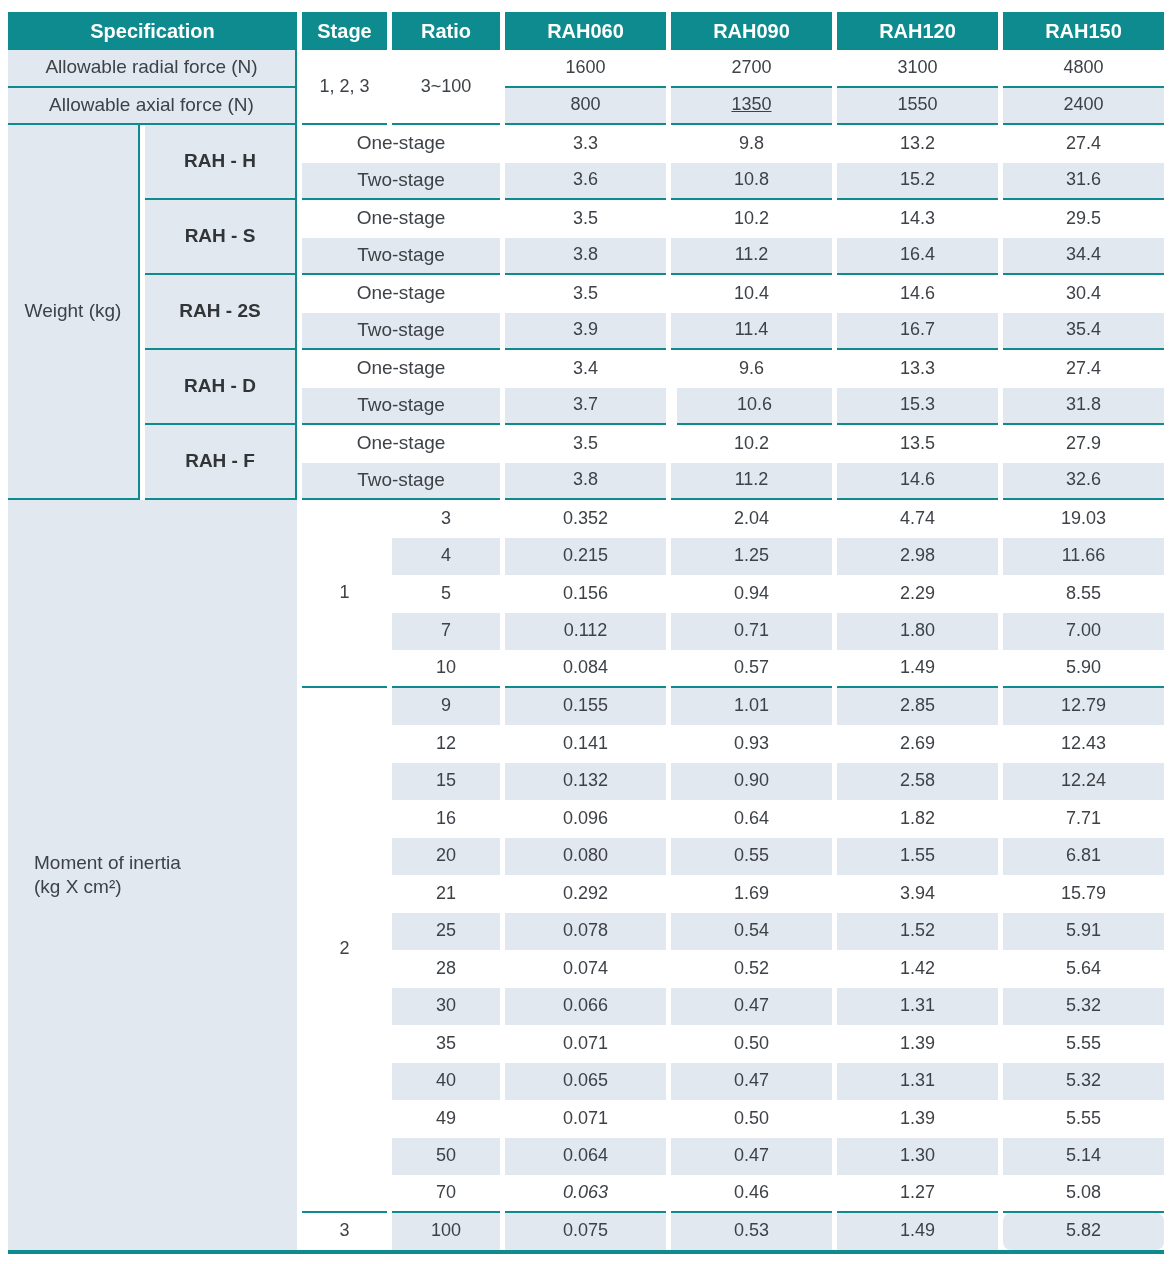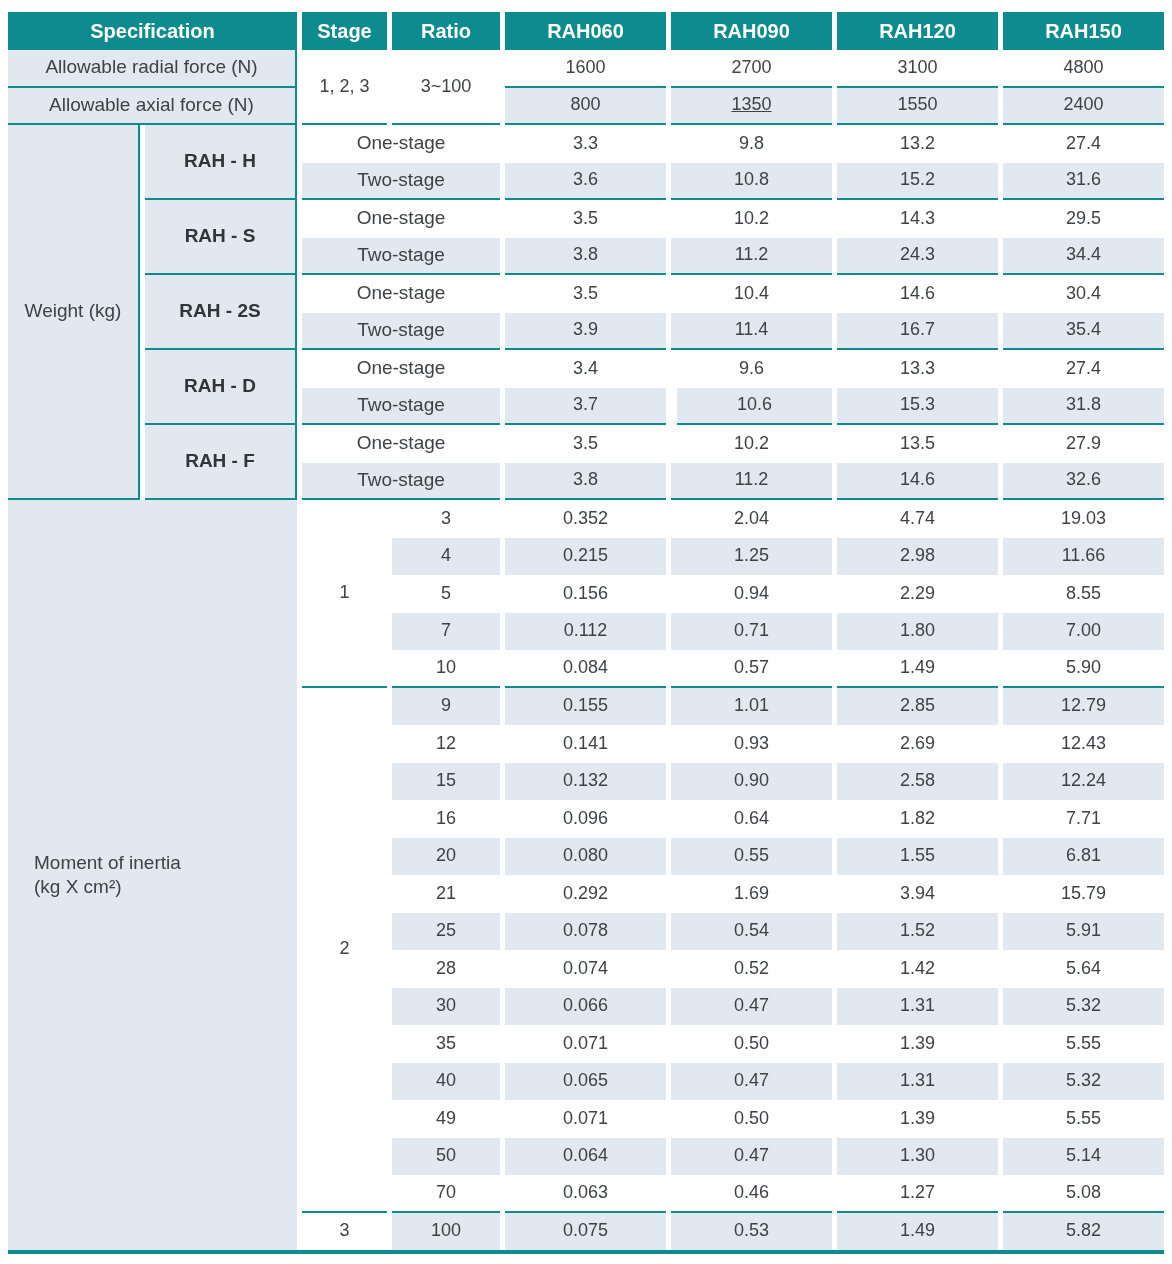--- a/index.html
+++ b/index.html
@@ -118,21 +118,21 @@
       <div class="c gray bb" style="grid-area: 5 / 5;">3.6</div>
       <div class="c gray bb" style="grid-area: 5 / 6;">10.8</div>
       <div class="c gray bb" style="grid-area: 5 / 7;">15.2</div>
       <div class="c gray bb" style="grid-area: 5 / 8;">31.6</div>
       <div class="c" style="grid-area: 6 / 5;">3.5</div>
       <div class="c" style="grid-area: 6 / 6;">10.2</div>
       <div class="c" style="grid-area: 6 / 7;">14.3</div>
       <div class="c" style="grid-area: 6 / 8;">29.5</div>
       <div class="c gray bb" style="grid-area: 7 / 5;">3.8</div>
       <div class="c gray bb" style="grid-area: 7 / 6;">11.2</div>
-      <div class="c gray bb" style="grid-area: 7 / 7;">24.3</div>
+      <div class="c gray bb" style="grid-area: 7 / 7;">16.4</div>
       <div class="c gray bb" style="grid-area: 7 / 8;">34.4</div>
       <div class="c" style="grid-area: 8 / 5;">3.5</div>
       <div class="c" style="grid-area: 8 / 6;">10.4</div>
       <div class="c" style="grid-area: 8 / 7;">14.6</div>
       <div class="c" style="grid-area: 8 / 8;">30.4</div>
       <div class="c gray bb" style="grid-area: 9 / 5;">3.9</div>
       <div class="c gray bb" style="grid-area: 9 / 6;">11.4</div>
       <div class="c gray bb" style="grid-area: 9 / 7;">16.7</div>
       <div class="c gray bb" style="grid-area: 9 / 8;">35.4</div>
       <div class="c" style="grid-area: 10 / 5; text-align: center;">3.4</div>
@@ -235,23 +235,23 @@
       <div class="c" style="grid-area: 30 / 5;">0.071</div>
       <div class="c" style="grid-area: 30 / 6;">0.50</div>
       <div class="c" style="grid-area: 30 / 7;">1.39</div>
       <div class="c" style="grid-area: 30 / 8;">5.55</div>
       <div class="c gray" style="grid-area: 31 / 4;">50</div>
       <div class="c gray" style="grid-area: 31 / 5;">0.064</div>
       <div class="c gray" style="grid-area: 31 / 6;">0.47</div>
       <div class="c gray" style="grid-area: 31 / 7;">1.30</div>
       <div class="c gray" style="grid-area: 31 / 8;">5.14</div>
       <div class="c bb" style="grid-area: 32 / 4;">70</div>
-      <div class="c bb" style="grid-area: 32 / 5;">0.063</div>
+      <div class="c bb" style="grid-area: 32 / 5; font-style: italic;">0.063</div>
       <div class="c bb" style="grid-area: 32 / 6;">0.46</div>
       <div class="c bb" style="grid-area: 32 / 7;">1.27</div>
       <div class="c bb" style="grid-area: 32 / 8;">5.08</div>
       <div class="c gray" style="grid-area: 33 / 4;">100</div>
       <div class="c gray" style="grid-area: 33 / 5;">0.075</div>
       <div class="c gray" style="grid-area: 33 / 6;">0.53</div>
       <div class="c gray" style="grid-area: 33 / 7;">1.49</div>
-      <div class="c gray" style="grid-area: 33 / 8;">5.82</div>
+      <div class="c gray" style="grid-area: 33 / 8; border-radius: 8px;">5.82</div>
     </div>
 </div>
 
 </body></html>

